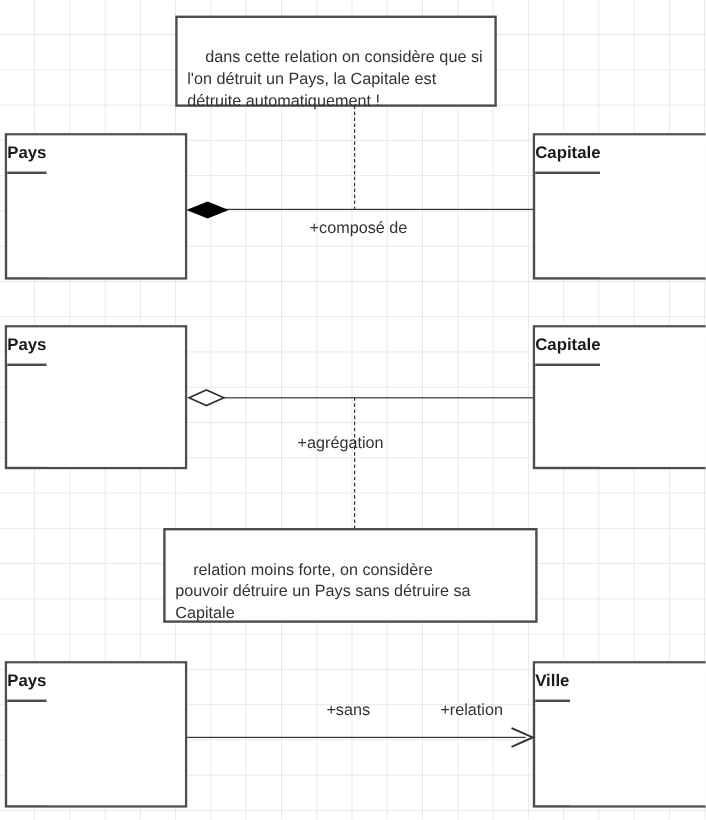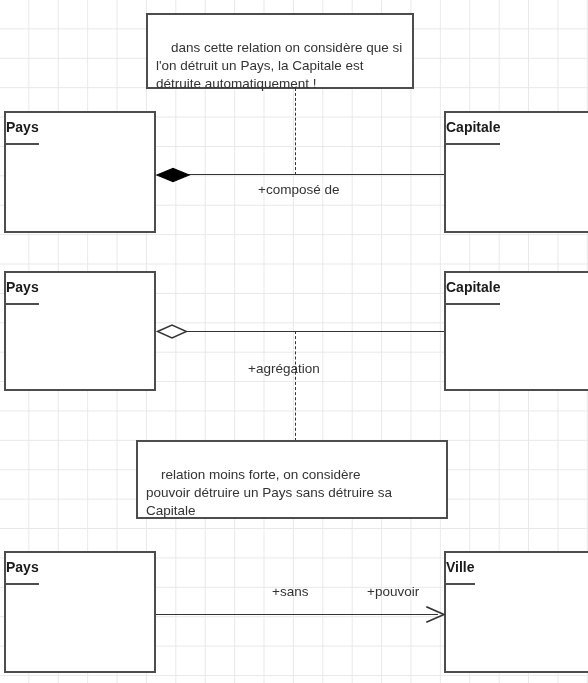--- a/index.html
+++ b/index.html
@@ -201,15 +201,15 @@
   <div class="hline" style="left:156px; top:614px; width:282px;"></div>
 
   <div class="glyph" style="left:424px; top:605px; width:22px; height:20px;">
     <svg width="22" height="20" viewBox="0 0 22 20">
       <path d="M3 2 L20 9.5 L3 17" fill="none" stroke="#333333" stroke-width="1.6" stroke-linecap="square"></path>
     </svg>
   </div>
 
   <div class="edge-label" style="left:272px; top:584px;">+sans</div>
 
-  <div class="edge-label" style="left:367px; top:584px;">+pouvoir</div>
+  <div class="edge-label" style="left:367px; top:584px;">+relation</div>
 
 </div>
 
 </body></html>

